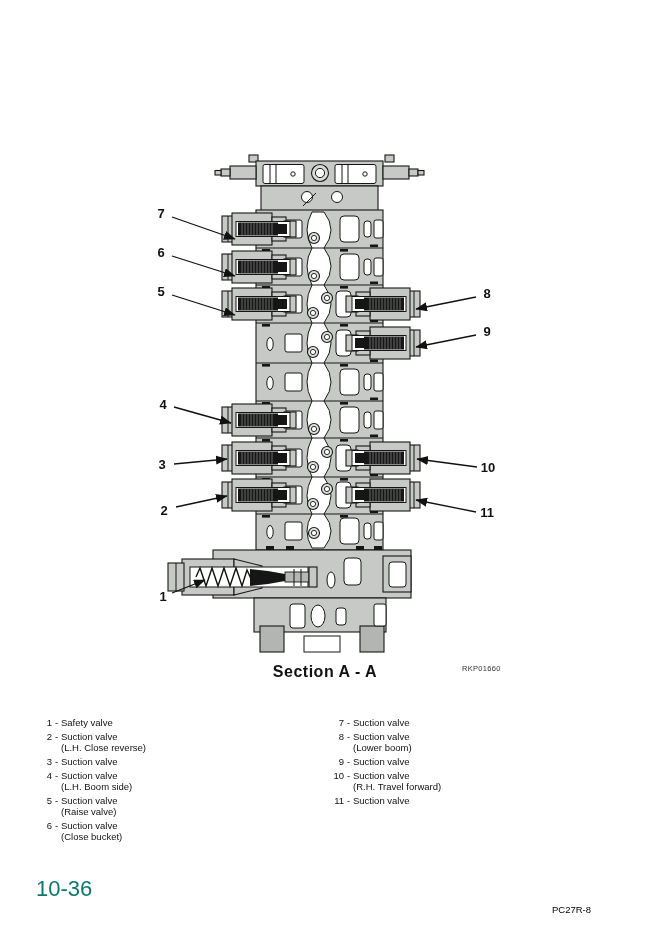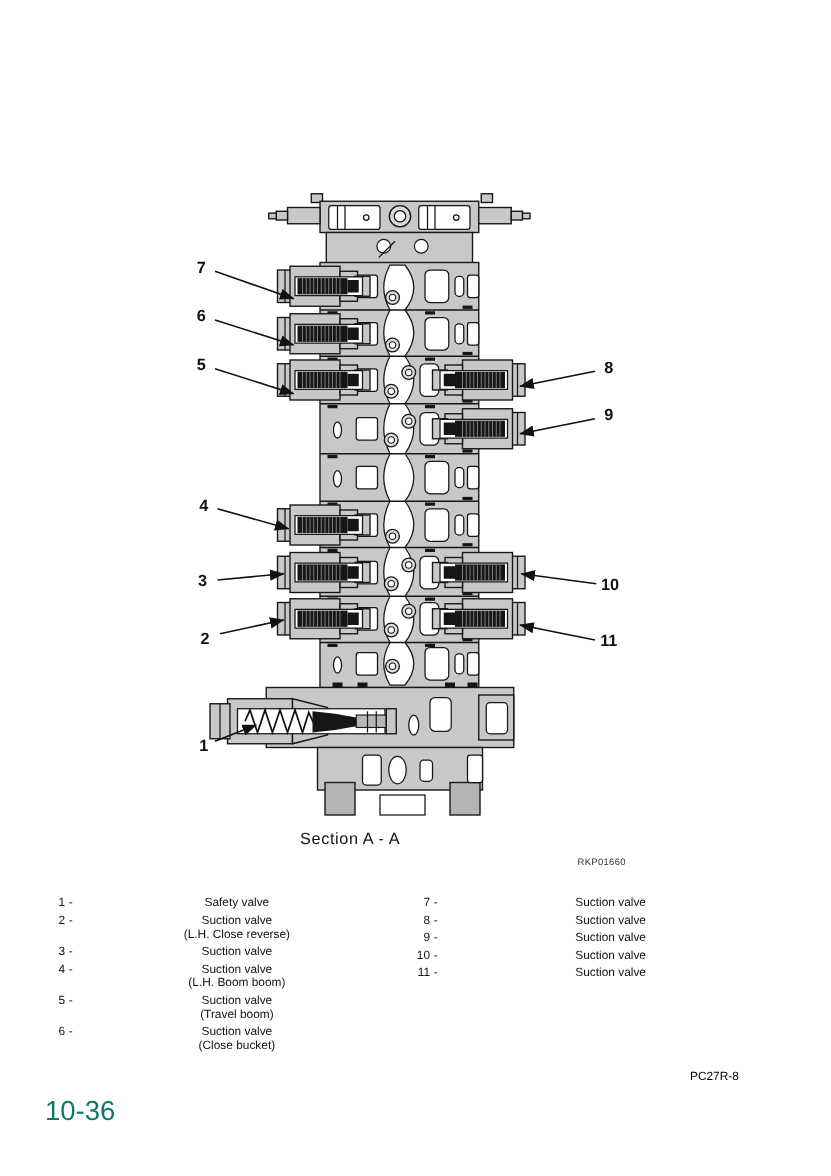--- a/index.html
+++ b/index.html
@@ -12,37 +12,37 @@
   .metal{fill:#c7c9c6;stroke:#161616;stroke-width:1.1;}
   .metal2{fill:#b3b5b2;stroke:#161616;stroke-width:1.1;}
   .white{fill:#ffffff;stroke:#161616;stroke-width:1;}
   .dark{fill:#161616;stroke:none;}
   .ln{stroke:#161616;stroke-width:1;fill:none;}
   .thread{stroke:#8f8f8f;stroke-width:0.7;fill:none;}
   .arrow{stroke:#111111;stroke-width:1.3;fill:none;}
   .callout{font-family:"Liberation Sans",sans-serif;font-weight:bold;font-size:13px;fill:#111;}
   
   .caption{
-    position:absolute;left:240px;top:663px;width:170px;
-    font-size:13px;font-weight:normal;letter-spacing:0.5px;
+    position:absolute;left:240px;top:663px;width:170px;text-align:center;
+    font-size:16px;font-weight:bold;letter-spacing:0.5px;
   }
-  .figcode{position:absolute;left:462px;top:664px;font-size:7.5px;color:#333;letter-spacing:0.3px;margin-top:21px;}
+  .figcode{position:absolute;left:462px;top:664px;font-size:7.5px;color:#333;letter-spacing:0.3px;}
   
   .lg-col{position:absolute;top:717px;font-size:9.5px;line-height:11px;color:#111;}
   .lg-col-left{left:38px;width:280px;}
   .lg-col-right{left:324px;width:300px;}
   .lg-item{display:flex;margin-bottom:3px;}
   .lg-num{flex:none;text-align:right;}
   .lg-col-left .lg-num{width:14px;}
   .lg-col-right .lg-num{width:20px;}
   .lg-dash{flex:none;width:9px;text-align:center;}
-  .lg-txt{flex:1;text-align:center;}
+  .lg-txt{flex:1;}
   
   .page-number{position:absolute;left:36px;top:876px;font-size:22px;color:#0f766e;}
-  .model-code{position:absolute;left:552px;top:856px;font-size:9.5px;color:#000;}
+  .model-code{position:absolute;left:552px;top:904px;font-size:9.5px;color:#000;}
 </style>
 </head>
 <body>
 
 <div class="page">
 
   <svg class="diagram-svg" viewBox="0 0 665 941">
     <defs>
       <marker id="ah" markerWidth="10" markerHeight="8" refX="8.5" refY="3.5" orient="auto">
         <path d="M0,0 L9,3.5 L0,7 Z" fill="#111"></path>
@@ -302,54 +302,54 @@
       <span class="lg-txt"><span>Suction valve</span><div>(L.H. Close reverse)</div></span>
     </div>
     <div class="lg-item">
       <span class="lg-num">3</span>
       <span class="lg-dash">-</span>
       <span class="lg-txt"><span>Suction valve</span></span>
     </div>
     <div class="lg-item">
       <span class="lg-num">4</span>
       <span class="lg-dash">-</span>
-      <span class="lg-txt"><span>Suction valve</span><div>(L.H. Boom boom)</div></span>
+      <span class="lg-txt"><span>Suction valve</span><div>(L.H. Boom side)</div></span>
     </div>
     <div class="lg-item">
       <span class="lg-num">5</span>
       <span class="lg-dash">-</span>
-      <span class="lg-txt"><span>Suction valve</span><div>(Travel boom)</div></span>
+      <span class="lg-txt"><span>Suction valve</span><div>(Raise valve)</div></span>
     </div>
     <div class="lg-item">
       <span class="lg-num">6</span>
       <span class="lg-dash">-</span>
       <span class="lg-txt"><span>Suction valve</span><div>(Close bucket)</div></span>
     </div>
   </div>
 
   <div class="lg-col lg-col-right">
     <div class="lg-item">
       <span class="lg-num">7</span>
       <span class="lg-dash">-</span>
       <span class="lg-txt"><span>Suction valve</span></span>
     </div>
     <div class="lg-item">
       <span class="lg-num">8</span>
       <span class="lg-dash">-</span>
+      <span class="lg-txt"><span>Suction valve</span><div>(Lower boom)</div></span>
+    </div>
+    <div class="lg-item">
+      <span class="lg-num">9</span>
+      <span class="lg-dash">-</span>
       <span class="lg-txt"><span>Suction valve</span></span>
     </div>
     <div class="lg-item">
-      <span class="lg-num">9</span>
-      <span class="lg-dash">-</span>
-      <span class="lg-txt"><span>Suction valve</span></span>
-    </div>
-    <div class="lg-item">
       <span class="lg-num">10</span>
       <span class="lg-dash">-</span>
-      <span class="lg-txt"><span>Suction valve</span></span>
+      <span class="lg-txt"><span>Suction valve</span><div>(R.H. Travel forward)</div></span>
     </div>
     <div class="lg-item">
       <span class="lg-num">11</span>
       <span class="lg-dash">-</span>
       <span class="lg-txt"><span>Suction valve</span></span>
     </div>
   </div>
 
   <div class="page-number">10-36</div>
   <div class="model-code">PC27R-8</div>

